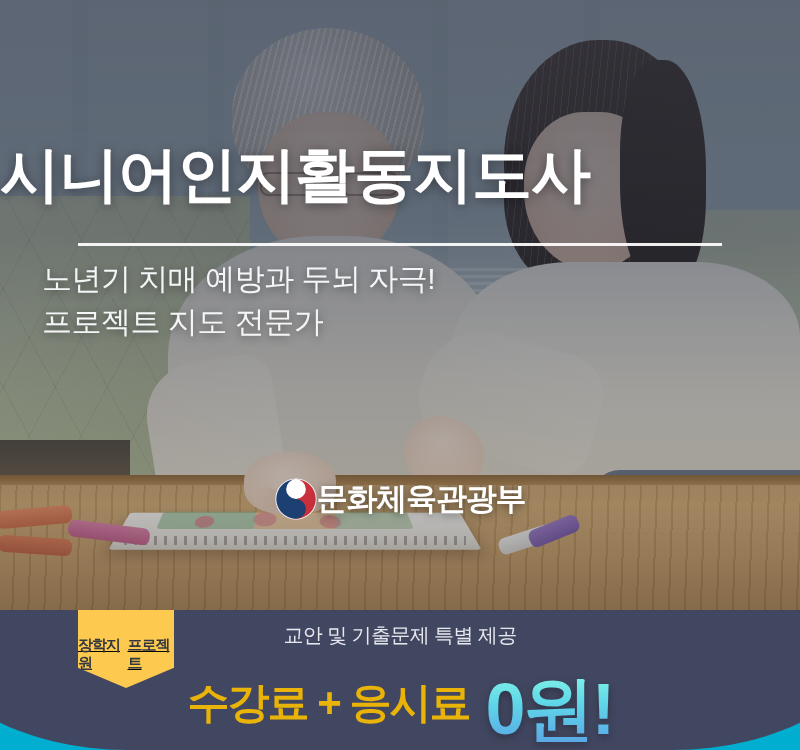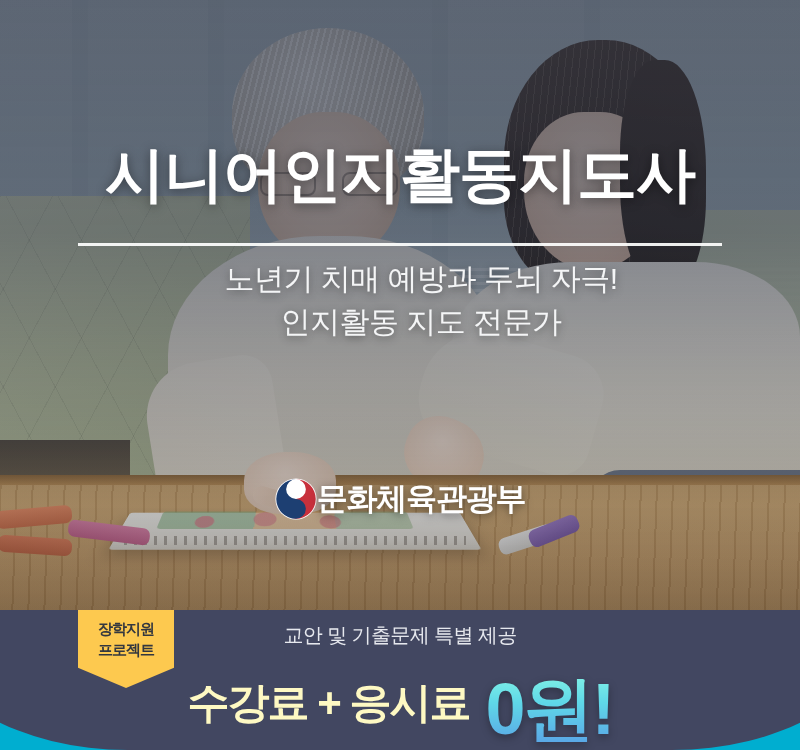--- a/index.html
+++ b/index.html
@@ -224,21 +224,21 @@
       rgba(40,48,66,.62) 0%,
       rgba(40,48,66,.56) 38%,
       rgba(42,48,62,.40) 62%,
       rgba(45,50,60,.30) 80%,
       rgba(48,52,60,.34) 100%);
   }
 
   
   .headline {
     position:absolute; left:0; top:0; width:708px; height:612px;
-    text-align:center;
+    text-align:left;
   }
   .title {
     position:absolute; left:0; top:143px; width:800px;
     font-size:60px; font-weight:700; color:#ffffff;
     letter-spacing:-1px; line-height:1.08;
     text-shadow:0 2px 12px rgba(0,0,0,.45);
   }
   .rule {
     position:absolute; left:78px; top:243px; width:644px; height:3px;
     background:#ffffff; opacity:.92;
@@ -273,41 +273,41 @@
     position:absolute; left:-72px; top:0; width:944px; height:140px;
     background:#424761;
     border-radius:0 0 200px 200px / 0 0 118px 118px;
   }
 
   
   .ribbon {
     position:absolute; left:78px; top:610px; width:96px; height:78px;
     background:#fdc94f;
     clip-path:polygon(0 0, 100% 0, 100% 74%, 50% 100%, 0 74%);
-    display:flex; flex-direction:column; align-items:center;
-    justify-content:flex-start; padding-top:10px; gap:3px;
+    display:flex; flex-direction:row; align-items:center;
+    justify-content:flex-start; padding-top:10px; gap:3px;text-decoration:underline;
   }
   .ribbon span {
     display:block;
     font-size:15px; font-weight:700; color:#33373f;
     letter-spacing:-1px; line-height:1.22;
   }
 
   .promo-note {
     position:absolute; left:0; top:622px; width:800px;
     text-align:center;
     font-size:20px; font-weight:500; color:#e6e8ee;
     letter-spacing:-.6px;
   }
   .price-row {
     position:absolute; left:0; top:660px; width:800px;
     display:flex; align-items:center; justify-content:center; gap:16px;
   }
   .price-label {
-    font-size:42px; font-weight:700; color:#fef9c3;
+    font-size:42px; font-weight:700; color:#eab308;
     letter-spacing:-2px;
   }
   .price-free {
     font-size:72px; font-weight:700;
     letter-spacing:-3px; line-height:.92;
     background:linear-gradient(180deg,#7ff0e6 0%, #5fd8e8 40%, #5aa8e6 100%);
     -webkit-background-clip:text; background-clip:text;
     color:transparent; -webkit-text-fill-color:transparent;
     filter:drop-shadow(0 3px 4px rgba(0,0,0,.30));
     position:relative; top:-4px;margin-top:20px;
@@ -361,21 +361,21 @@
     <div class="crayon cr5"></div>
 
     <div class="scrim"></div>
   </div>
 
   <div class="headline">
     <div class="title">시니어인지활동지도사</div>
     <div class="rule"></div>
     <div class="subtitle">
       <div>노년기 치매 예방과 두뇌 자극!</div>
-      <div>인지활동 지도 전문가</div>
+      <div>프로젝트 지도 전문가</div>
     </div>
   </div>
 
   <div class="ministry">
     <span>
       <svg class="taegeuk" viewBox="0 0 100 100" aria-hidden="true">
         <circle cx="50" cy="50" r="49" fill="#ffffff"></circle>
         <path d="M50 3a47 47 0 0 1 0 94 23.5 23.5 0 0 1 0-47 23.5 23.5 0 0 0 0-47z" fill="#c8313c"></path>
         <path d="M50 97a47 47 0 0 1 0-94 23.5 23.5 0 0 0 0 47 23.5 23.5 0 0 1 0 47z" fill="#1d3f72"></path>
         <circle cx="50" cy="26.5" r="10" fill="#ffffff"></circle>

